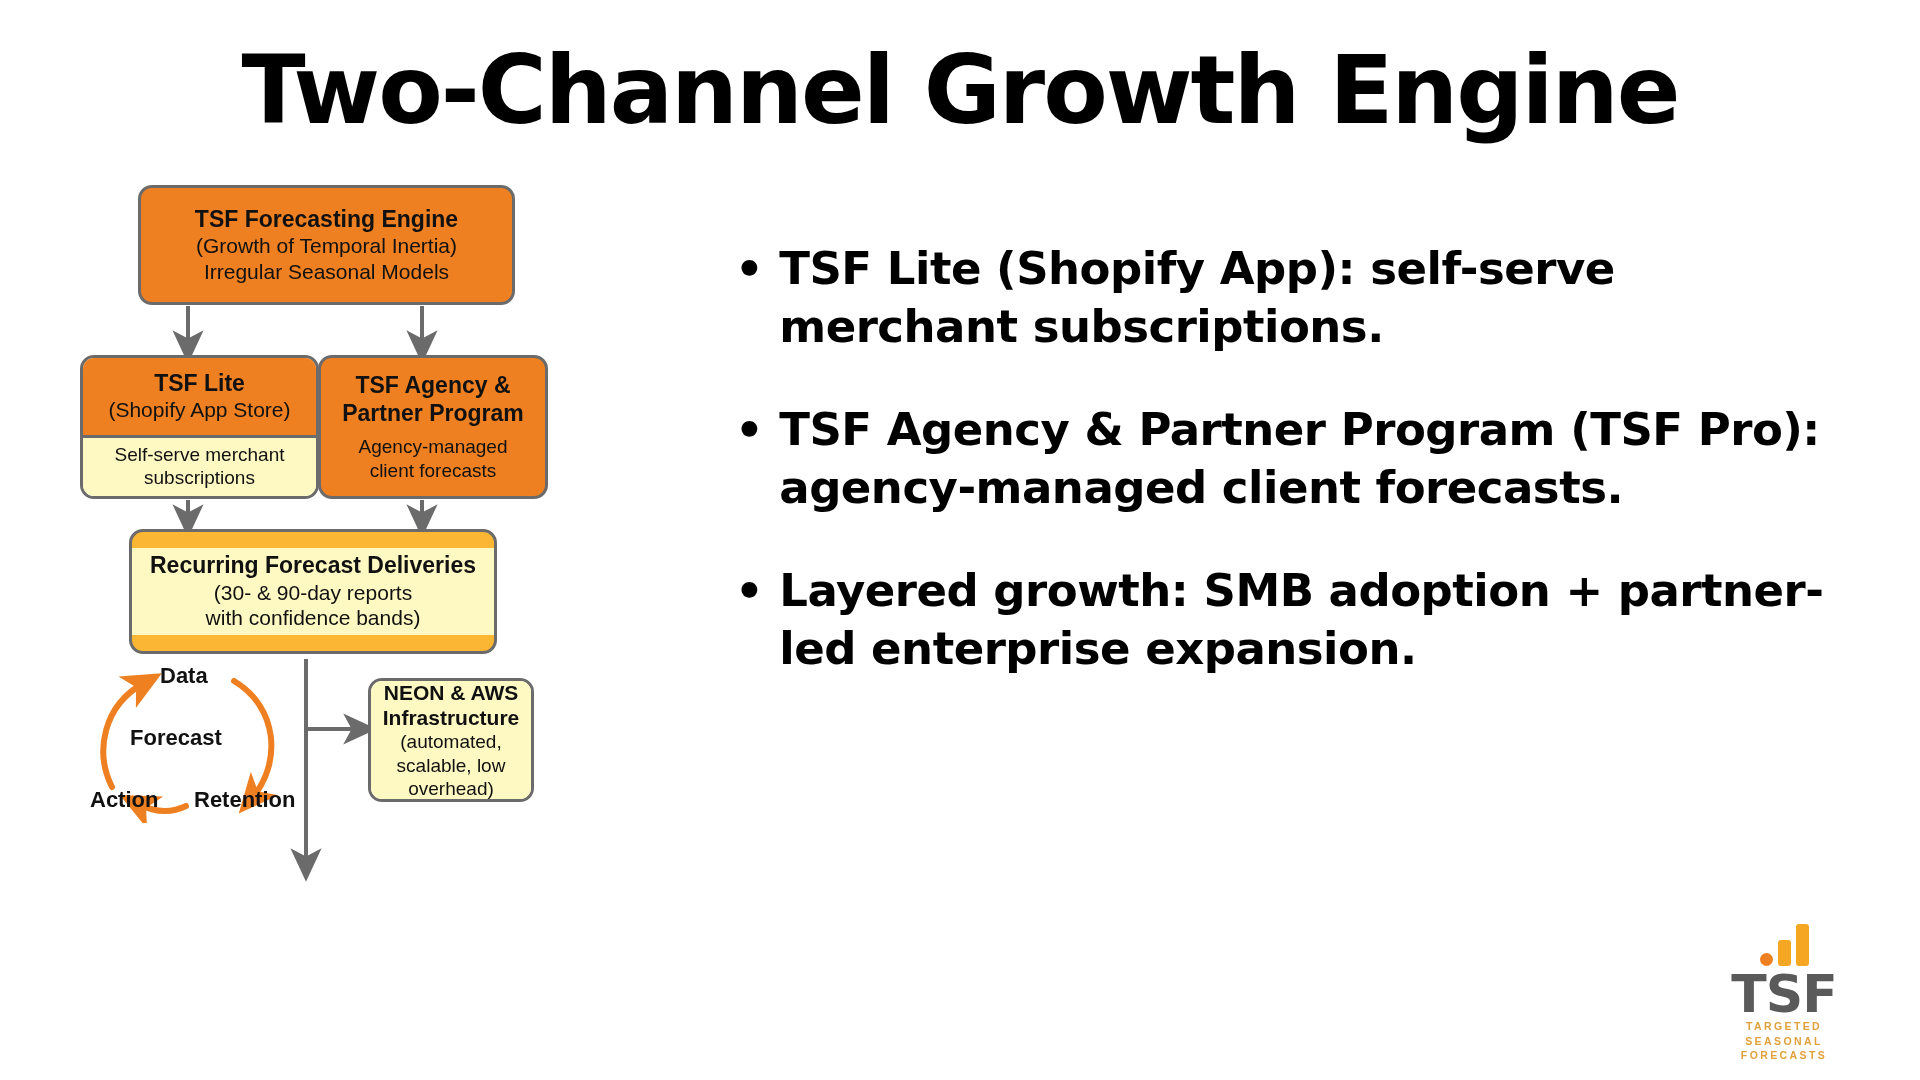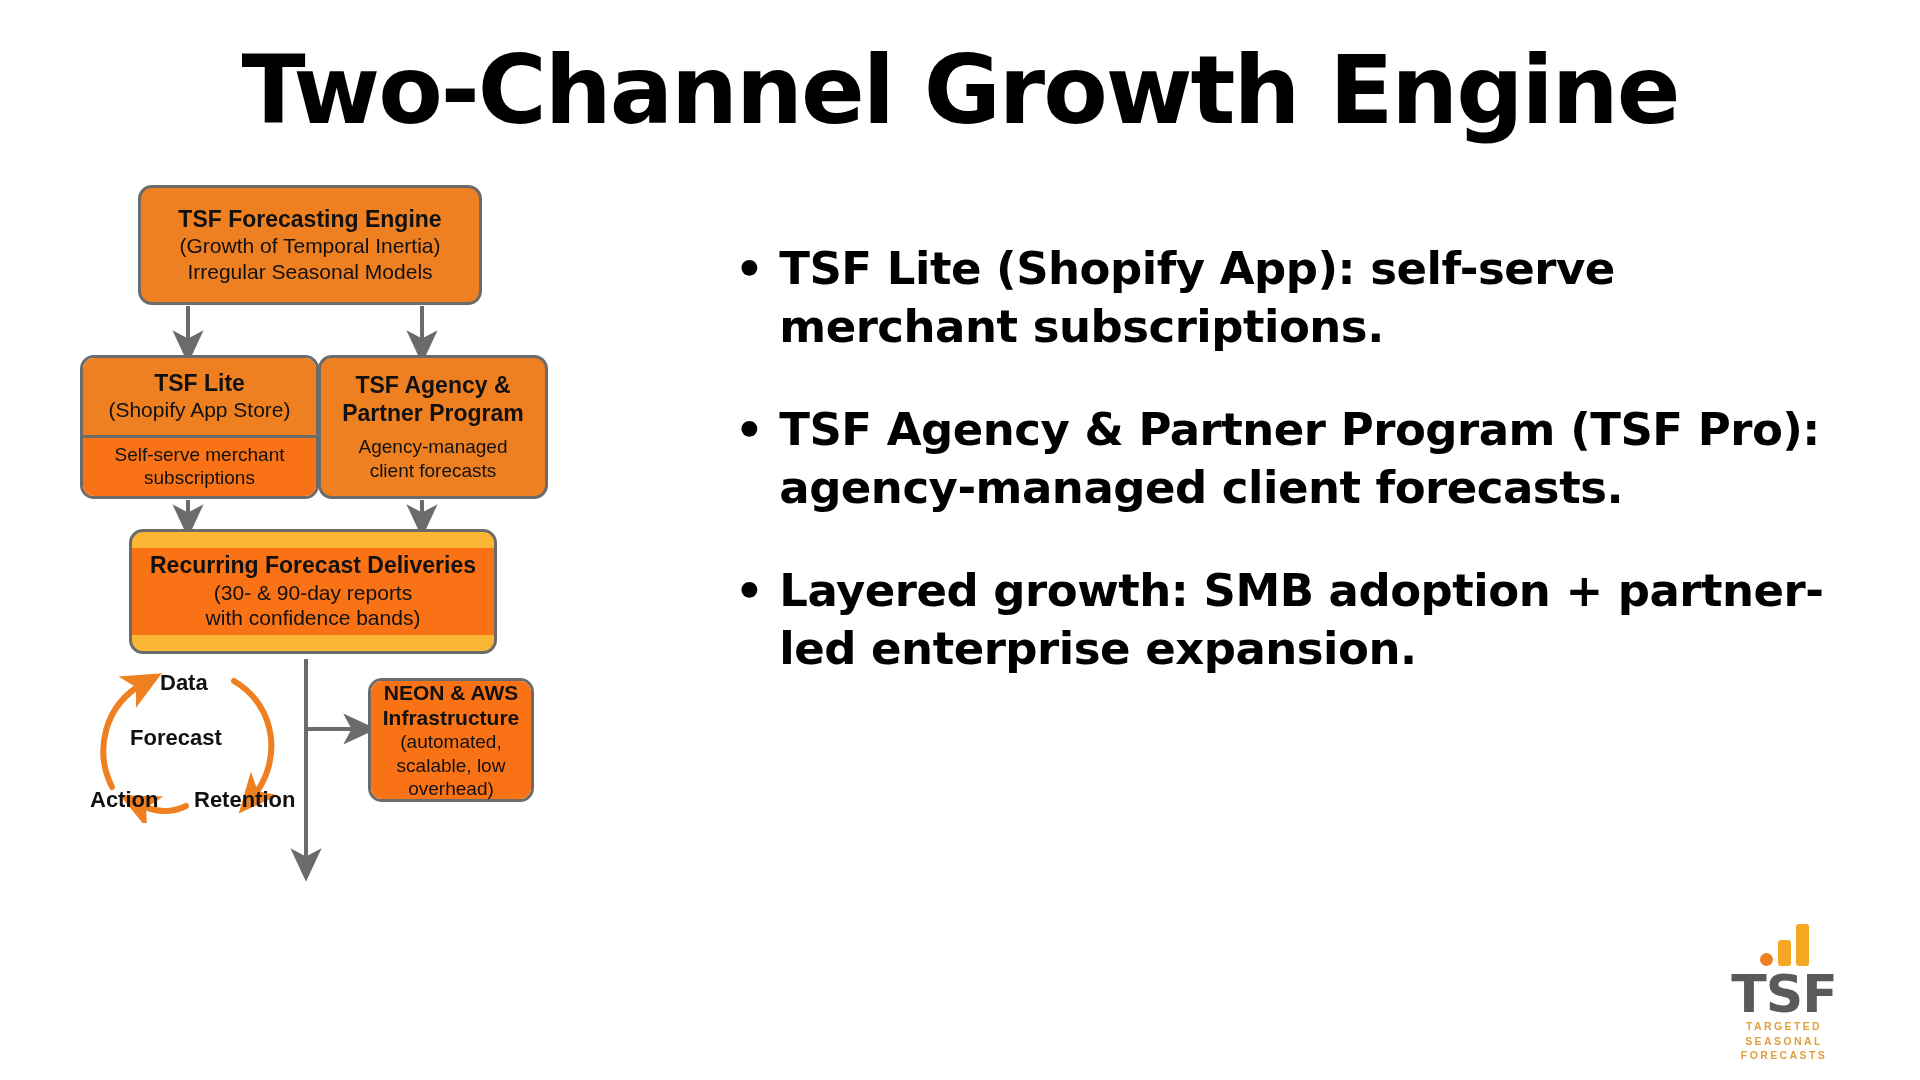--- a/index.html
+++ b/index.html
@@ -54,42 +54,42 @@
     overflow: hidden;
     display: flex;
     flex-direction: column;
     text-align: center;
     color: #111111;
   }
   .node .seg {
     padding: 4px 10px;
   }
   .node .seg.orange { background: #ef8022; }
-  .node .seg.yellow { background: #f97316; }
+  .node .seg.yellow { background: #fef9c3; }
   .node .seg.divider { border-top: 3px solid #6b6b6b; }
 
   .n-title {
     font-weight: bold;
     font-size: 23px;
     line-height: 1.2;
   }
   .n-sub {
     font-size: 21px;
     line-height: 1.22;
     font-weight: normal;
   }
   .n-small {
     font-size: 19px;
     line-height: 1.22;
     font-weight: normal;
   }
 
   
   #node-engine {
-    left: 138px; top: 0px; width: 344px; height: 120px;
+    left: 138px; top: 0px; width: 377px; height: 120px;
     background: #ef8022;
     justify-content: center;
   }
   #node-lite {
     left: 80px; top: 170px; width: 239px; height: 144px;
   }
   #node-agency {
     left: 318px; top: 170px; width: 230px; height: 144px;
     background: #ef8022;
     justify-content: center;
@@ -114,21 +114,21 @@
     height: 160px;
   }
   #cycle svg { position: absolute; left:0; top:0; }
   .cyc-label {
     position: absolute;
     font-weight: bold;
     font-size: 22px;
     color: #111111;
     white-space: nowrap;
   }
-  #cyc-data     { left: 78px;  top: 7px; }
+  #cyc-data     { left: 78px;  top: 0px; }
   #cyc-forecast { left: 48px;  top: 62px; }
   #cyc-action   { left: 8px;   top: 124px; }
   #cyc-retention{ left: 112px; top: 124px; }
 
   
   #bullets {
     position: absolute;
     left: 735px;
     top: 240px;
     width: 1110px;

